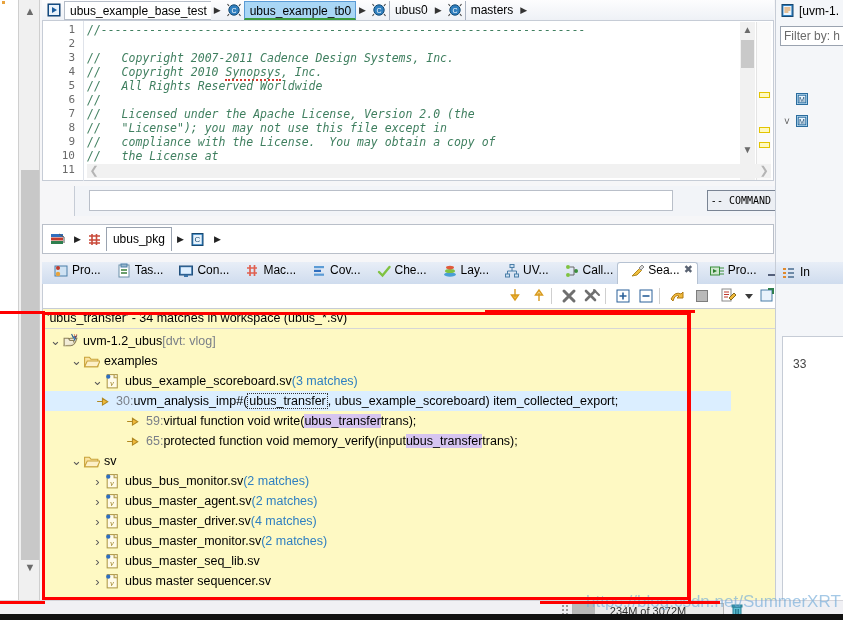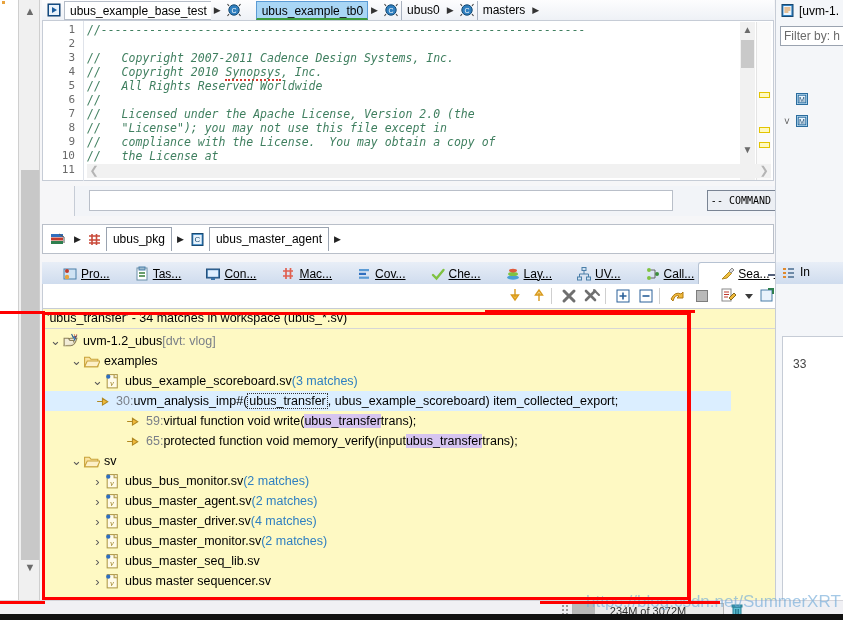--- a/index.html
+++ b/index.html
@@ -36,21 +36,21 @@
     background: linear-gradient(#fdfdfe,#eef1f6);
     border-bottom:1px solid #c6ccd6; display:flex; align-items:center; padding-left:2px;
   }
   .crumb { display:flex; align-items:center; height:15px; }
   .crumb .ic { width:16px; height:16px; margin:0 2px; flex:0 0 auto; position:relative; }
   .crumb .lbl {
     font-size:12px; padding:1px 4px 1px 5px; white-space:nowrap;
     border-left:1px solid #a9b2c0; height:19px; line-height:17px;
   }
   .crumb .lbl.first { border:1px solid #b6bdc8; border-right:none; background:#fff; }
-  .crumb .lbl.sel { background:#a9d6f5; border:1px solid #5b9bd5; border-bottom:2px solid #3c9a3c;margin-left:12px; }
+  .crumb .lbl.sel { background:#a9d6f5; border:1px solid #5b9bd5; border-bottom:2px solid #3c9a3c; }
   .crumb-sep { color:#333; font-size:9px; margin:0 3px; }
 
   
   .code-wrap { position:absolute; left:0; top:21px; width:732px; height:160px; background:#fff;
                border:1px solid #c6ccd6; border-top:none; }
   .gutter-line { position:absolute; left:40px; top:0; width:1px; height:160px; background:#dfe3ea; }
   .code { position:absolute; left:0; top:2px; width:700px;
           font-family:"DejaVu Sans Mono","Liberation Mono",monospace; font-size:11.5px; line-height:14px; }
   .cl { display:flex; height:14px; }
   .cl .num { width:36px; text-align:right; color:#6a6a6a; padding-right:4px; font-size:11px; }
@@ -89,22 +89,22 @@
   .outline .ic { width:17px; height:17px; margin-right:3px; position:relative; }
   .outline .seg { display:flex; align-items:center; height:24px; }
   .outline .box { border:1px solid #9aa3b0; border-bottom:none; background:#fff; height:24px;
                   line-height:22px; padding:0 6px; font-size:12px; }
   .outline .sep { color:#222; font-size:9px; margin:0 5px; }
 
   
   .viewstack { position:absolute; left:42px; top:262px; width:765px; height:340px; }
   .vtabs { position:absolute; left:0; top:0; width:765px; height:22px;
            background:linear-gradient(#e8eef7,#cfdcee); display:flex; align-items:flex-end; }
-  .vtab { display:flex; align-items:center; height:21px; padding:0 4px 0 20px; font-size:12px;
-          white-space:nowrap; color:#000;text-decoration:underline; }
+  .vtab { display:flex; height:21px; padding:0 4px 0 11px; font-size:12px;
+          white-space:nowrap; color:#000; }
   .vtab .ic { width:16px; height:16px; margin-right:3px; position:relative; flex:0 0 auto; }
   .vtab.active { background:#fff; border:1px solid #b6c2d2; border-bottom:none;
                  border-top-left-radius:3px; border-top-right-radius:3px; height:22px; }
   .vtab .closex { margin-left:4px; color:#5a6372; font-size:11px; }
   .vmin { position:absolute; right:28px; top:4px; width:14px; height:12px; }
   .vmax { position:absolute; right:8px; top:4px; width:14px; height:12px; }
 
   .vtoolbar { position:absolute; left:0; top:22px; width:765px; height:24px;
               background:#fff; border-left:1px solid #c6ccd6; border-right:1px solid #c6ccd6; }
   .tbi { position:absolute; top:3px; width:18px; height:18px; }
@@ -334,21 +334,20 @@
       <span class="sep">▶</span>
 
       <span class="seg">
         <span class="ic">
           <svg width="17" height="17" viewBox="0 0 17 17">
             <rect x="3" y="2.5" width="11" height="12" fill="#2f7fbf" stroke="#17476f"></rect>
             <rect x="4.3" y="3.8" width="8.4" height="9.4" fill="#e8f3fc"></rect>
             <text x="8.5" y="11" font-size="8" fill="#17476f" text-anchor="middle" font-family="Liberation Sans">C</text>
           </svg>
         </span>
-        <span class="box">ubus_master_agent</span>
       </span>
       <span class="sep">▶</span>
     </div>
   </div>
 
   <div class="viewstack">
 
     <div class="vtabs" id="view-tabs">
         <div class="vtab">
           <span class="ic"><svg width="16" height="16" viewBox="0 0 16 16">

